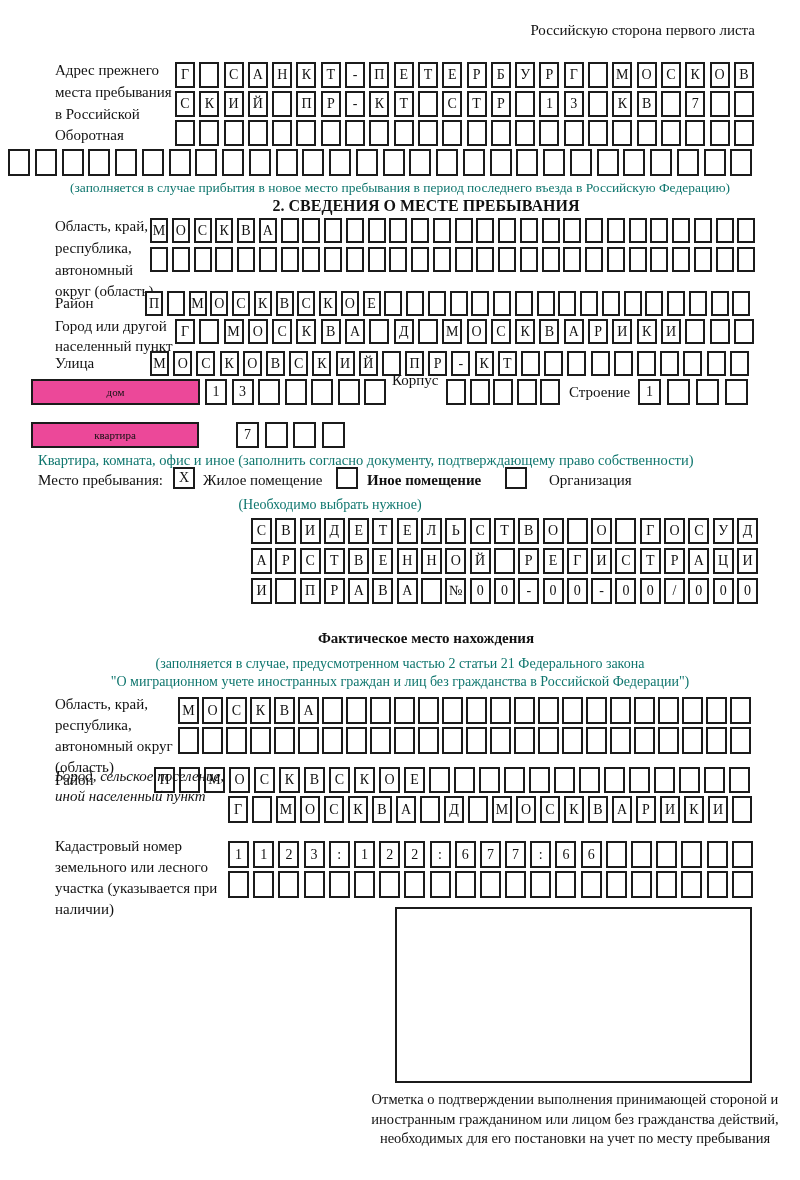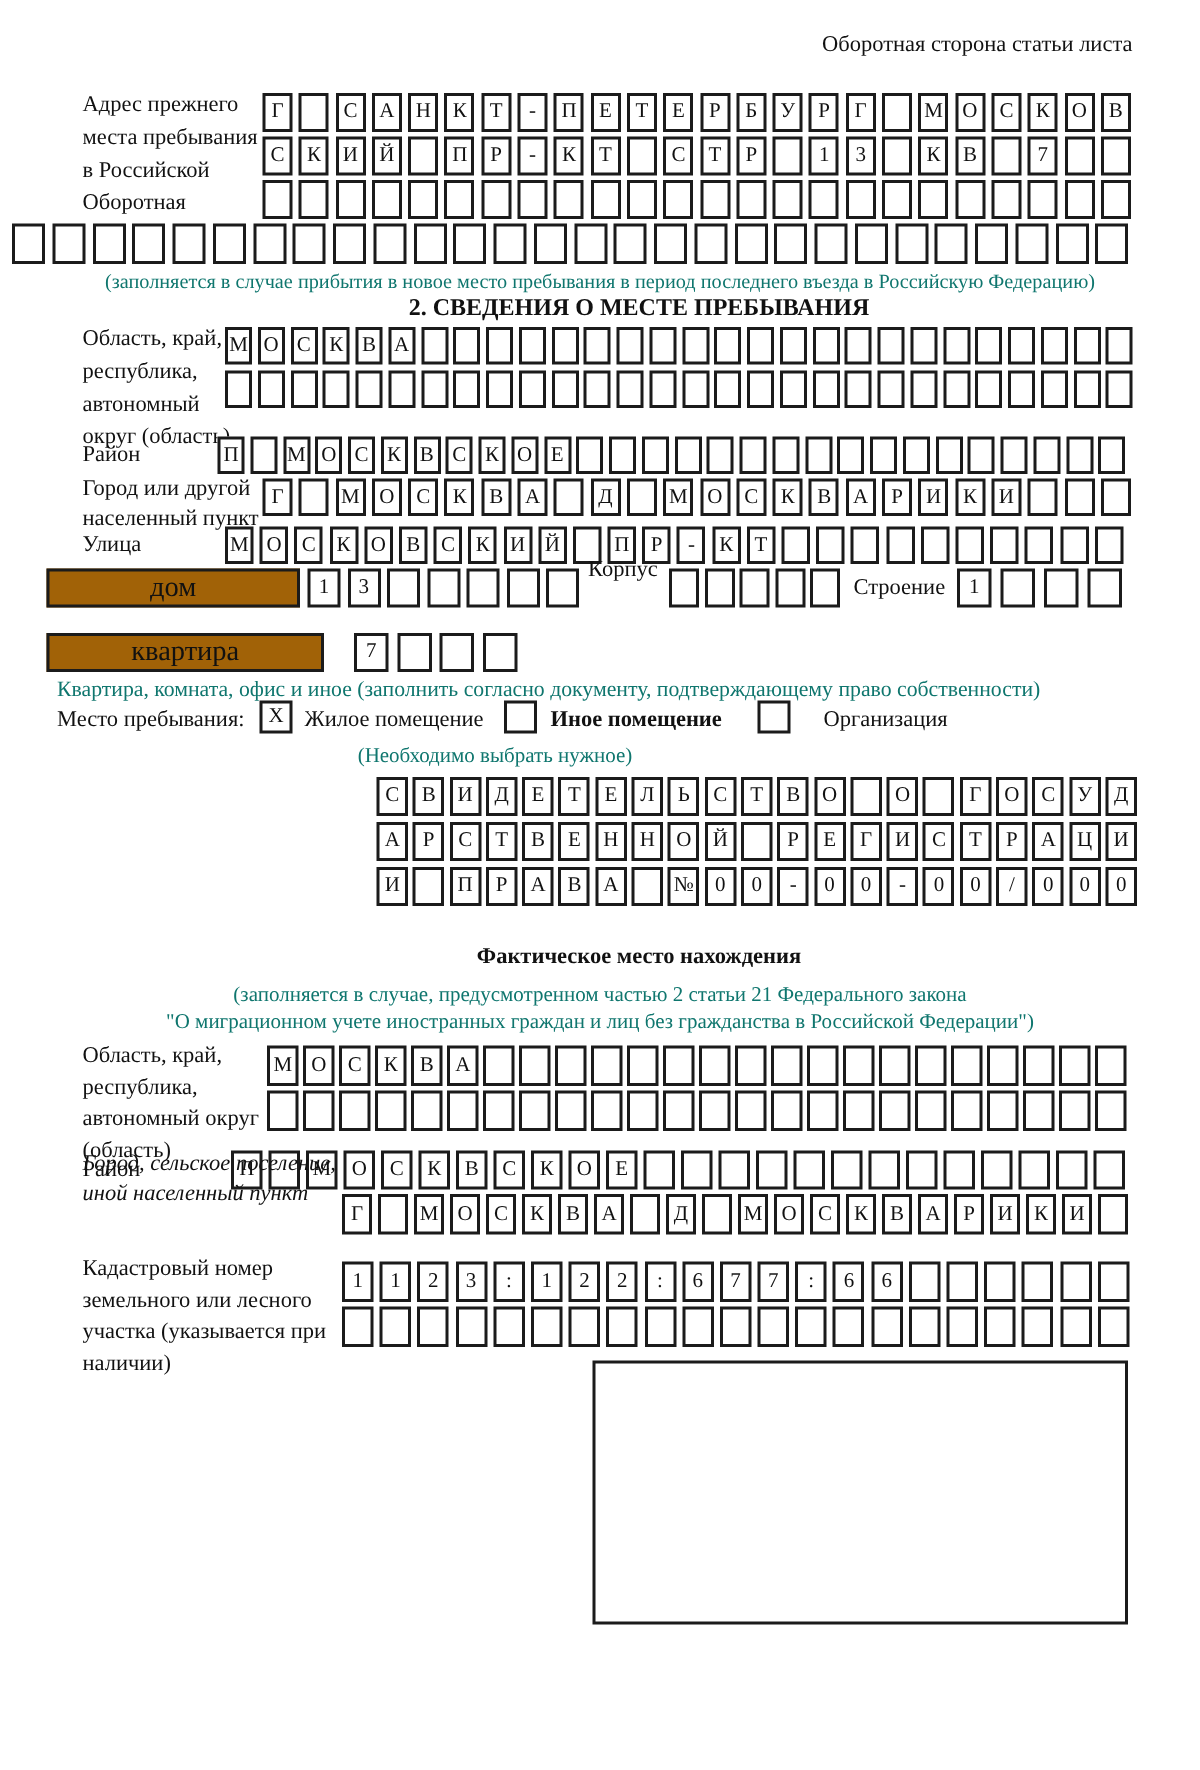--- a/index.html
+++ b/index.html
@@ -17,35 +17,35 @@
     flex:0 0 var(--w,20px);
     height:var(--h,26px);
     margin-right:var(--g,4px);
     border:2px solid #1b1b1b;
     box-sizing:border-box;
     display:flex;align-items:center;justify-content:center;
     font-size:14px;font-family:"Liberation Serif","DejaVu Serif",serif;
     background:#fff;
   }
   .fieldrect{
-    border:2px solid #1b1b1b;box-sizing:border-box;background:#a16207;
-    display:flex;align-items:center;justify-content:center;font-size:19px;
+    border:2px solid #1b1b1b;box-sizing:border-box;background:#ec4899;
+    display:flex;align-items:center;justify-content:center;font-size:11px;
   }
   .chk{
     width:22px;height:22px;border:2px solid #1b1b1b;box-sizing:border-box;
     display:flex;align-items:center;justify-content:center;font-size:14px;background:#fff;
   }
   .bigbox{border:2px solid #1b1b1b;box-sizing:border-box;background:#fff;}
 </style>
 </head>
 <body>
 
 <div id="page">
 
-  <div class="abs" style="top:22px;right:45px;font-size:15px;">Оборотная сторона статьи листа</div>
+  <div class="abs" style="top:22px;right:45px;font-size:15px;">Российскую сторона первого листа</div>
 
   <div class="abs lbl" style="left:55px;top:60px;width:122px;">Адрес прежнего места пребывания в Российской Оборотная</div>
   <div class="abs cells" style="left:175px;top:62px;--w:20px;--h:26px;--g:4.3px;">
       <div class="cell">Г</div>
       <div class="cell"></div>
       <div class="cell">С</div>
       <div class="cell">А</div>
       <div class="cell">Н</div>
       <div class="cell">К</div>
       <div class="cell">Т</div>
@@ -326,21 +326,21 @@
       <div class="cell"></div>
     </div>
   <div class="abs lbl" style="left:569px;top:382px;">Строение</div>
   <div class="abs cells" style="left:638px;top:379px;--w:23px;--h:26px;--g:6px;">
       <div class="cell">1</div>
       <div class="cell"></div>
       <div class="cell"></div>
       <div class="cell"></div>
     </div>
 
-  <div class="abs fieldrect" style="left:31px;top:422px;width:185px;height:26px;">
+  <div class="abs fieldrect" style="left:31px;top:422px;width:168px;height:26px;">
     <span>квартира</span>
   </div>
   <div class="abs cells" style="left:236px;top:422px;--w:23px;--h:26px;--g:5.5px;">
       <div class="cell">7</div>
       <div class="cell"></div>
       <div class="cell"></div>
       <div class="cell"></div>
     </div>
   <div class="abs cap" style="left:38px;top:452px;font-size:14.5px;">Квартира, комната, офис и иное (заполнить согласно документу, подтверждающему право собственности)</div>
 
@@ -583,14 +583,15 @@
       <div class="cell"></div>
       <div class="cell"></div>
       <div class="cell"></div>
       <div class="cell"></div>
       <div class="cell"></div>
       <div class="cell"></div>
       <div class="cell"></div>
     </div>
 
   <div class="abs bigbox" style="left:395px;top:907px;width:357px;height:176px;"></div>
+  <div class="abs" style="left:360px;top:1090px;width:430px;text-align:center;font-size:14.5px;line-height:1.35;">Отметка о подтверждении выполнения принимающей стороной и иностранным гражданином или лицом без гражданства действий, необходимых для его постановки на учет по месту пребывания</div>
 
 </div>
 
 </body></html>

